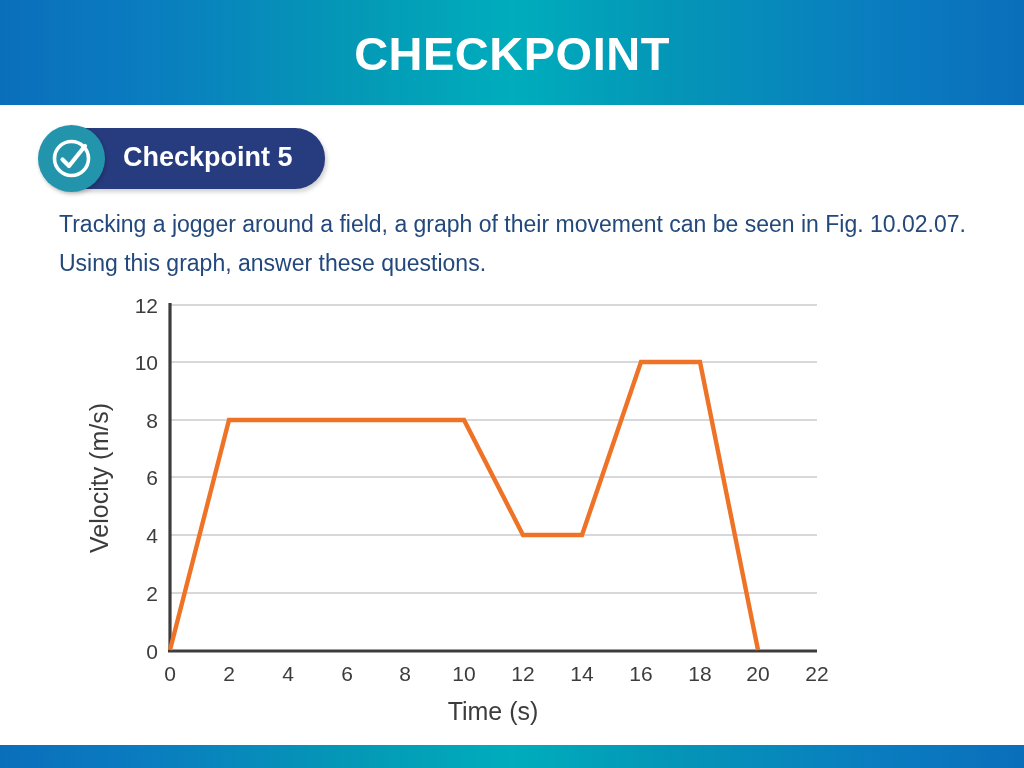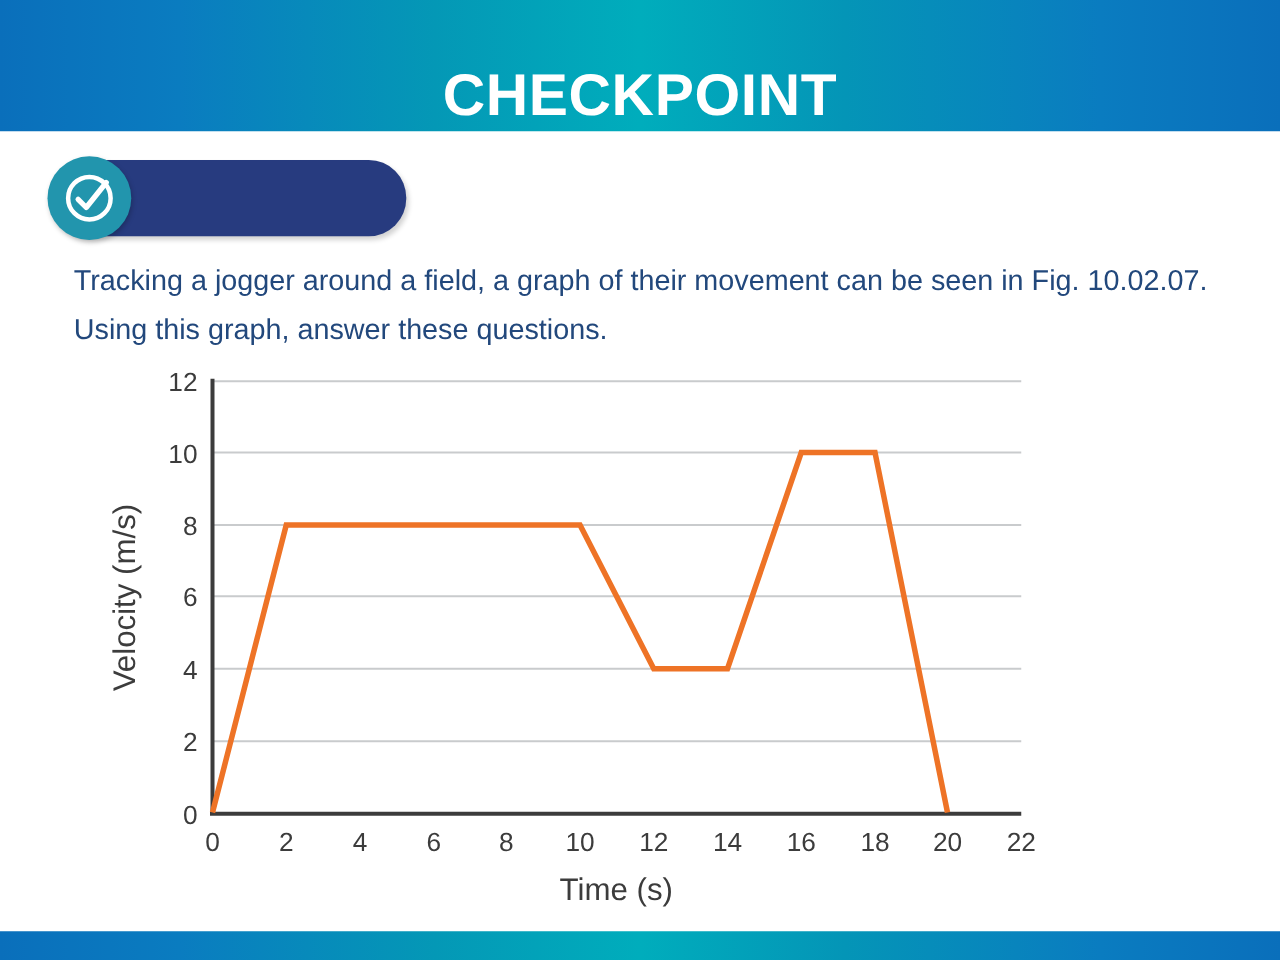--- a/index.html
+++ b/index.html
@@ -33,21 +33,20 @@
   #banner-title {
     position: absolute;
     left: 0; top: 26px;
     width: 1024px;
     text-align: center;
     color: #ffffff;
     font-size: 47px;
     font-weight: bold;
     letter-spacing: 0.5px;
     font-family: "Liberation Sans", sans-serif;
-    margin-top: 22px;
   }
 
   
   #bottom-banner {
     position: absolute;
     left: 0; top: 745px;
     width: 1024px;
     height: 23px;
     background: linear-gradient(to right,
         #0a6fbb 0%,
@@ -132,20 +131,21 @@
   <div id="banner-title">CHECKPOINT</div>
 </div>
 
 <div id="checkpoint-badge">
   <div id="badge-check-circle">
     <svg width="43" height="43" viewBox="0 0 43 43" aria-hidden="true">
       <circle cx="21.5" cy="21.5" r="17" fill="none" stroke="#ffffff" stroke-width="3.6"></circle>
       <path d="M12.5 22.5 L19 29 L35 9" fill="none" stroke="#ffffff" stroke-width="4.2" stroke-linecap="round" stroke-linejoin="round"></path>
     </svg>
   </div>
+  <div id="badge-label">Checkpoint 5</div>
 </div>
 
 <div id="prompt-text">Tracking a jogger around a field, a graph of their movement can be seen in Fig. 10.02.07. Using this graph, answer these questions.</div>
 
 <div id="chart-figure">
   <svg id="chart-svg" width="760" height="440" viewBox="0 0 760 440">
 
     <rect x="0" y="0" width="760" height="440" fill="#ffffff"></rect>
 
     <g stroke="#c9cbcd" stroke-width="1.6">

